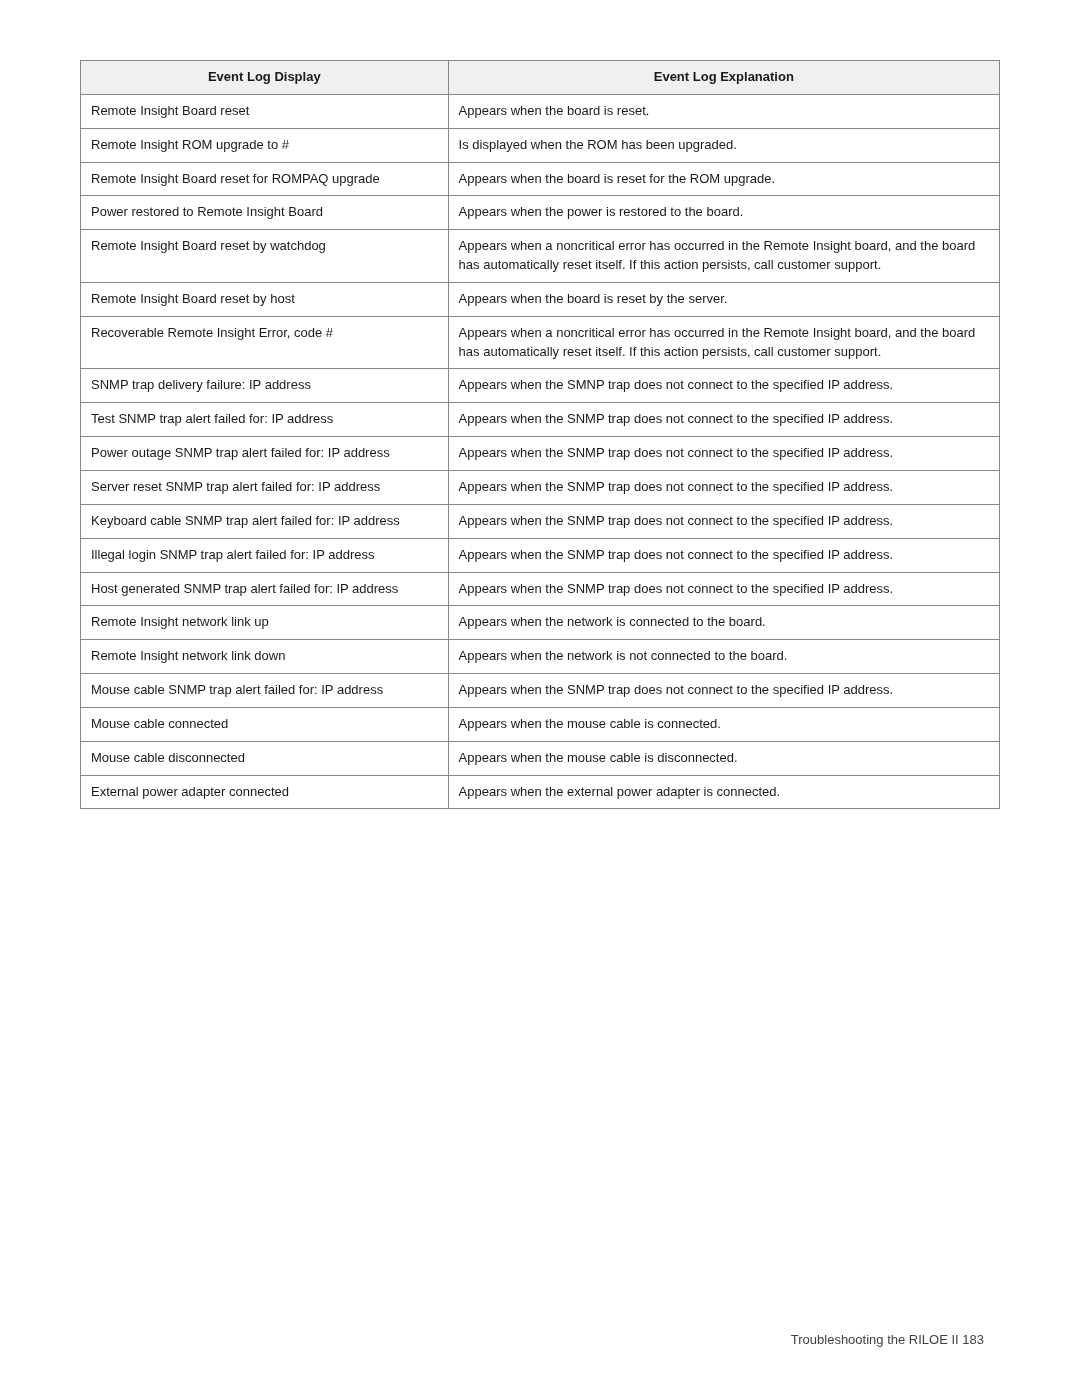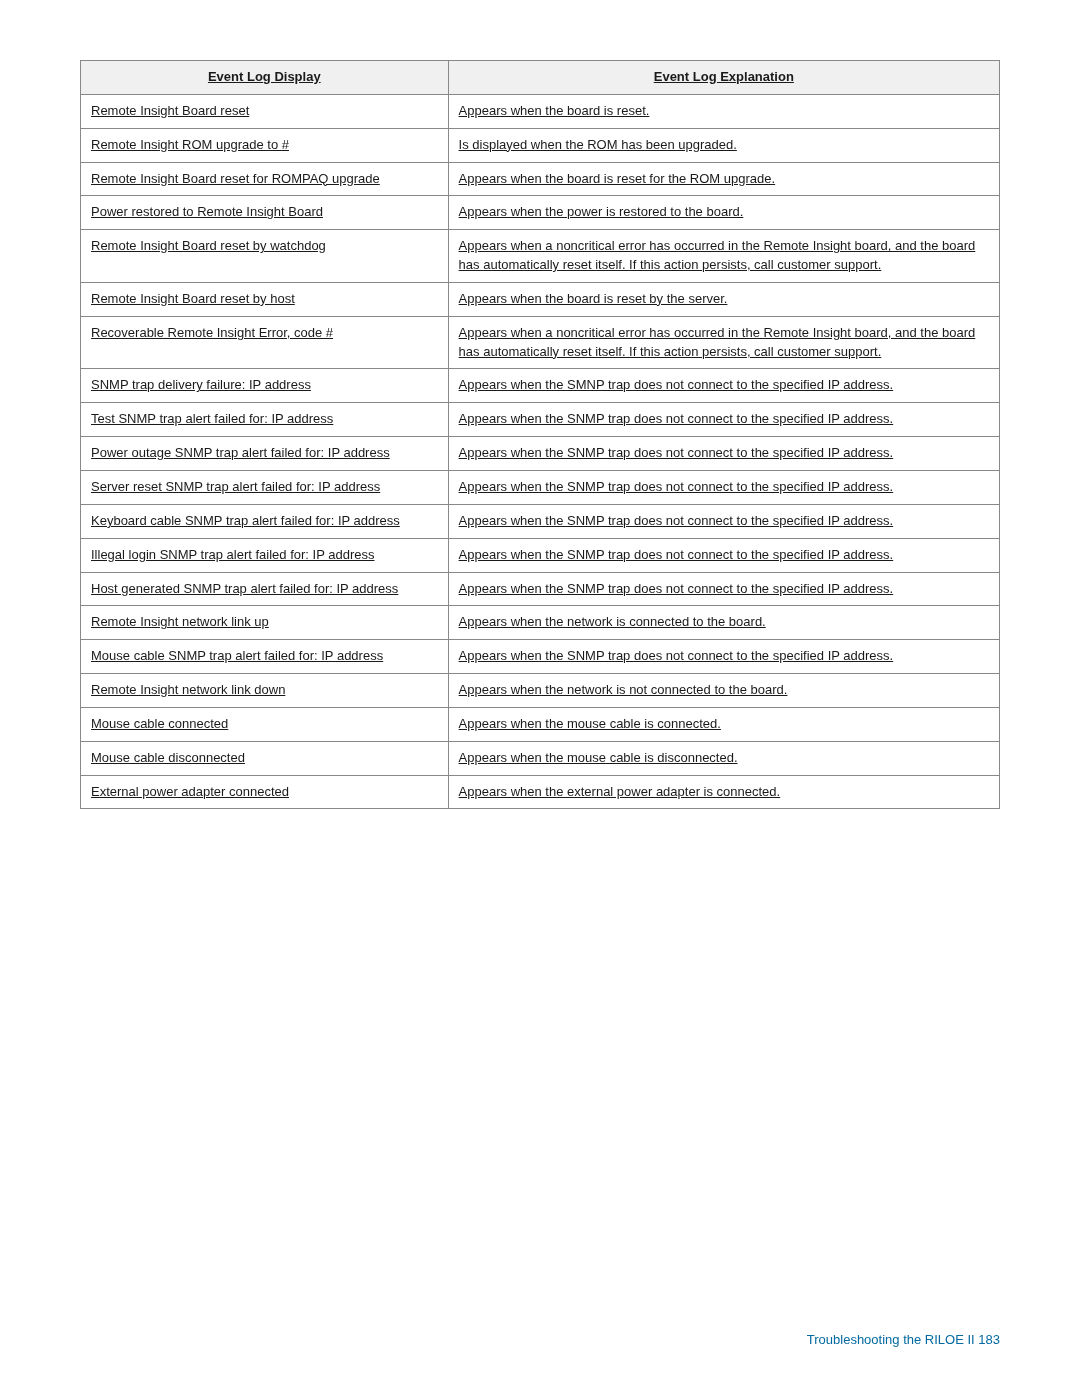--- a/index.html
+++ b/index.html
@@ -13,21 +13,20 @@
       font-family: Arial, Helvetica, sans-serif;
       font-size: 13px;
       color: #1a1a1a;
       width: 1080px;
       min-height: 1397px;
       position: relative;
     }
 
     .page-container {
       padding: 40px 80px 80px 80px;
-      text-decoration: underline;
     }
 
     .event-table {
       width: 100%;
       border-collapse: collapse;
       margin-top: 20px;
     }
 
     .event-table th,
     .event-table td {
@@ -52,23 +51,23 @@
       width: 40%;
     }
 
     .event-table col.col-explanation {
       width: 60%;
     }
 
     .footer-text {
       position: absolute;
       bottom: 50px;
-      right: 80px;
+      right: 96px;
       font-size: 13px;
-      color: #0369a1;
+      color: #404040;
     }
   </style>
 </head>
 <body>
 
 <div class="page-container">
   <table class="event-table">
     <colgroup>
         <col class="col-display">
     <col class="col-explanation">
@@ -134,26 +133,26 @@
         </tr>
         <tr>
           <td>Host generated SNMP trap alert failed for: IP address</td>
           <td>Appears when the SNMP trap does not connect to the specified IP address.</td>
         </tr>
         <tr>
           <td>Remote Insight network link up</td>
           <td>Appears when the network is connected to the board.</td>
         </tr>
         <tr>
+          <td>Remote Insight network link down</td>
+          <td>Appears when the network is not connected to the board.</td>
+        </tr>
+        <tr>
           <td>Mouse cable SNMP trap alert failed for: IP address</td>
           <td>Appears when the SNMP trap does not connect to the specified IP address.</td>
-        </tr>
-        <tr>
-          <td>Remote Insight network link down</td>
-          <td>Appears when the network is not connected to the board.</td>
         </tr>
         <tr>
           <td>Mouse cable connected</td>
           <td>Appears when the mouse cable is connected.</td>
         </tr>
         <tr>
           <td>Mouse cable disconnected</td>
           <td>Appears when the mouse cable is disconnected.</td>
         </tr>
         <tr>

